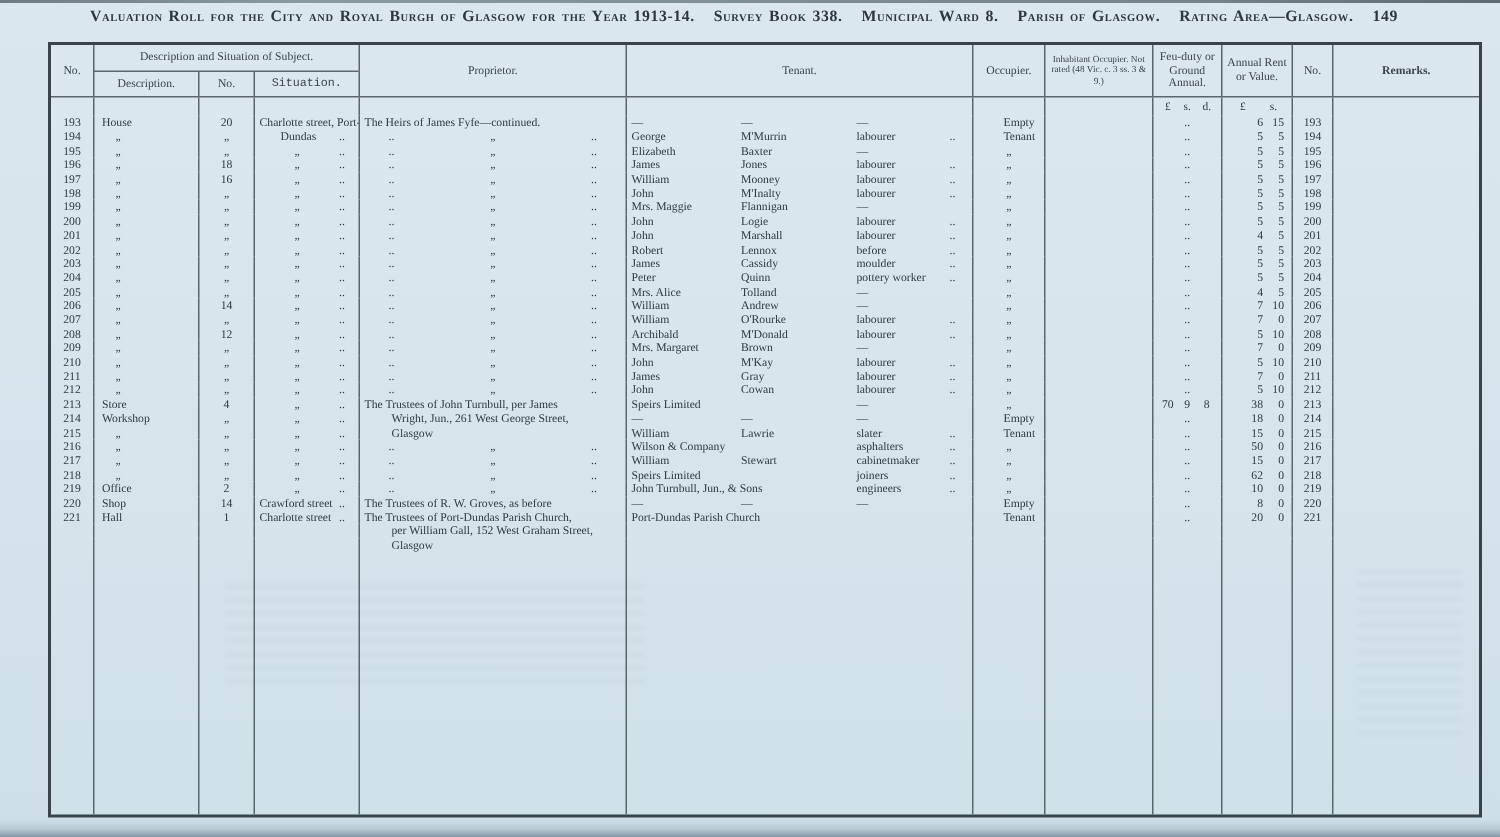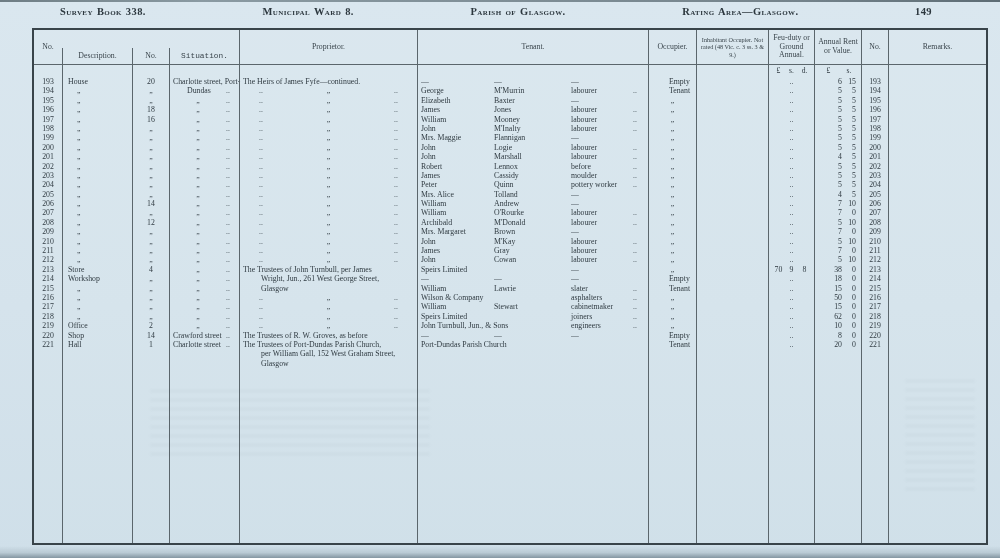--- a/index.html
+++ b/index.html
@@ -47,21 +47,21 @@
   .h-desc{grid-column:2;grid-row:2;}
   .h-dno{grid-column:3;grid-row:2;}
   .h-sit{grid-column:4;grid-row:2;font-family:Liberation Mono, monospace;}
   .h-prop{grid-column:5;grid-row:1/3;}
   .h-ten{grid-column:6;grid-row:1/3;}
   .h-occ{grid-column:7;grid-row:1/3;}
   .h-inh{grid-column:8;grid-row:1/3;font-size:6.2px;}
   .h-feu{grid-column:9;grid-row:1/3;}
   .h-rent{grid-column:10;grid-row:1/3;}
   .h-no2{grid-column:11;grid-row:1/3;}
-  .h-rem{grid-column:12;grid-row:1/3;}
+  .h-rem{grid-column:12;grid-row:1/3;font-weight:bold;}
 
   
   .money{height:12px;font-size:7.6px;line-height:12px;flex:none;}
   .money .c{height:12px;}
 
   
   .trow{height:9.4px;font-size:7.8px;line-height:9.4px;flex:none;}
   .c{white-space:nowrap;height:100%;overflow:visible;}
   .cn,.cdn,.cn2{text-align:center;}
   .cd{padding-left:5px;}
@@ -92,31 +92,33 @@
 
   .filler{flex:1;}
   .filler > div{height:100%;}
 </style>
 </head>
 <body>
 
 <div class="top-edge"></div>
 
 <div class="titlebar">
+  <span>Valuation Roll for the City and Royal Burgh of Glasgow for the Year 1913-14.</span>
   <span>Survey Book 338.</span>
   <span>Municipal Ward 8.</span>
   <span>Parish of Glasgow.</span>
   <span>Rating Area—Glasgow.</span>
   <span>149</span>
 </div>
 
 <div class="vtable">
 
   <div class="grid thead">
     <div class="hc h-no nl">No.</div>
+    <div class="hc h-group">Description and Situation of Subject.</div>
     <div class="hc h-desc">Description.</div>
     <div class="hc h-dno">No.</div>
     <div class="hc h-sit">Situation.</div>
     <div class="hc h-prop">Proprietor.</div>
     <div class="hc h-ten">Tenant.</div>
     <div class="hc h-occ">Occupier.</div>
     <div class="hc h-inh">Inhabitant Occupier. Not rated (48 Vic. c. 3 ss. 3 &amp; 9.)</div>
     <div class="hc h-feu">Feu-duty or Ground Annual.</div>
     <div class="hc h-rent">Annual Rent or Value.</div>
     <div class="hc h-no2">No.</div>

